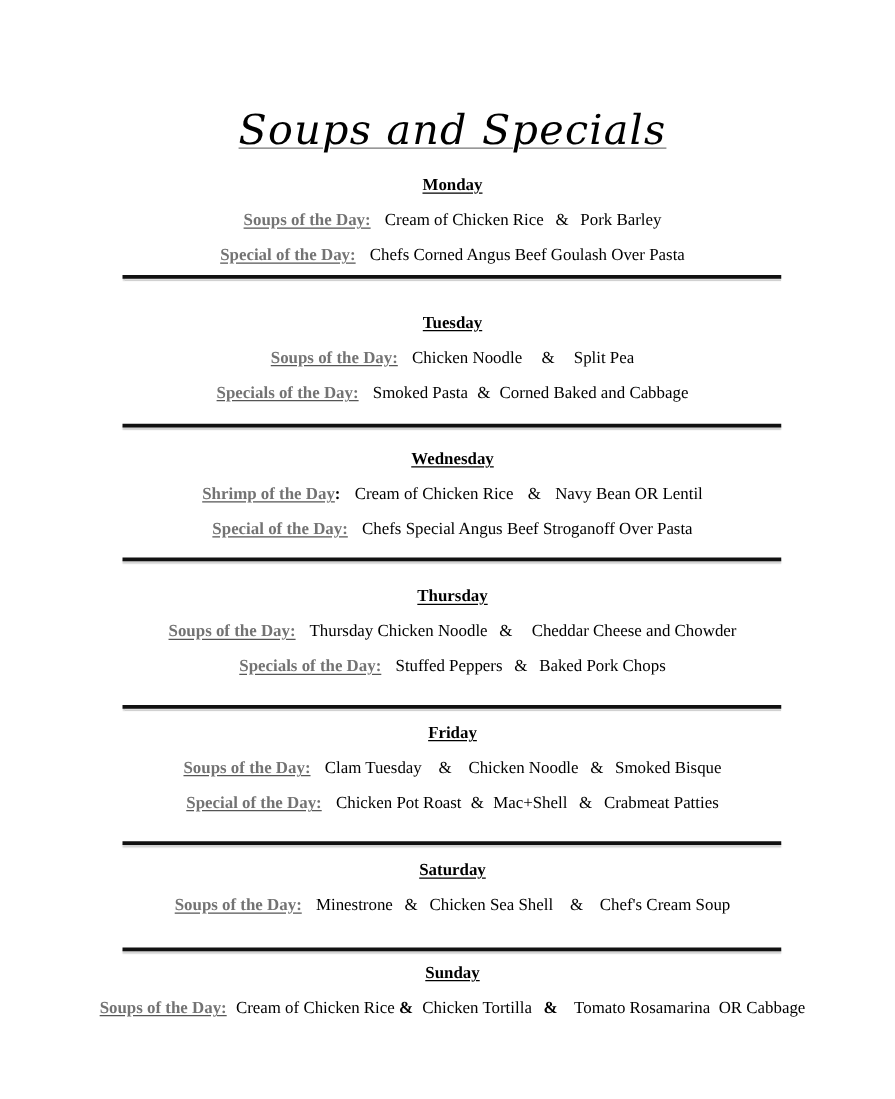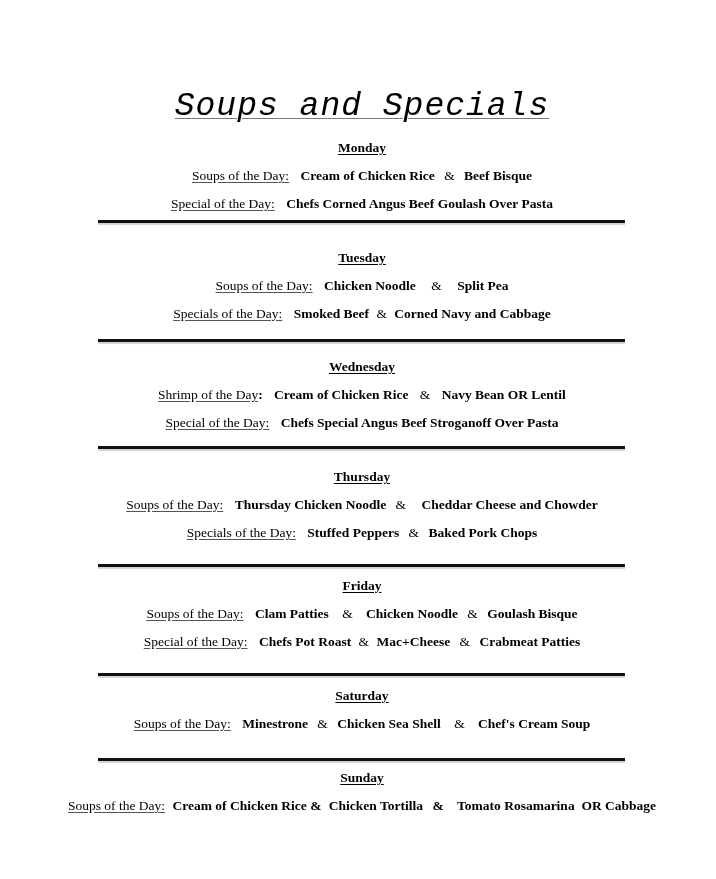--- a/index.html
+++ b/index.html
@@ -25,21 +25,20 @@
       font-style: italic;
       font-size: 33px;
       letter-spacing: 1px;
       line-height: 40px;
     }
     .title span {
       text-decoration: underline;
       text-decoration-thickness: 1px;
       text-underline-offset: 3px;
       text-decoration-color: #777;
-      font-family: Liberation Mono, monospace;
     }
     .day-block {
       position: absolute;
       left: 0;
       width: 724px;
       text-align: center;
     }
     .day-name {
       font-family: "Liberation Serif", "DejaVu Serif", serif;
       font-weight: bold;
@@ -51,32 +50,32 @@
     }
     .line {
       font-family: "Liberation Serif", "DejaVu Serif", serif;
       font-size: 13.5px;
       line-height: 18px;
       height: 18px;
       white-space: nowrap;
       margin-top: 10px;
     }
     .lbl {
-      font-weight: normal;
+      font-weight: bold;
       text-decoration: underline;
       text-decoration-color: #555;
       text-underline-offset: 2px;
-      color: #000000;
+      color: #737373;
     }
     .colon-bold {
       font-weight: bold;
       text-decoration: none;
     }
     .item {
-      font-weight: bold;
+      font-weight: normal;
     }
     .amp {
       font-weight: normal;
       margin: 0 6px;
     }
     .amp.bold {
       font-weight: bold;
     }
     .gap { display: inline-block; width: 8px; }
     .rule {
@@ -92,42 +91,42 @@
 <body>
 
 <div class="title"><span>Soups and Specials</span></div>
 
 <div class="day-block" style="top:139px;">
   <div class="day-name">Monday</div>
   <div class="line">
     <span class="lbl">Soups of the Day:</span><span class="gap"></span>
     <span class="item">Cream of Chicken Rice</span>
     <span class="amp">&amp;</span>
-    <span class="item">Beef Bisque</span>
+    <span class="item">Pork Barley</span>
   </div>
   <div class="line">
     <span class="lbl">Special of the Day:</span><span class="gap"></span>
     <span class="item">Chefs Corned Angus Beef Goulash Over Pasta</span>
   </div>
 </div>
 <div class="rule" style="top:220px;"></div>
 
 <div class="day-block" style="top:249px;">
   <div class="day-name">Tuesday</div>
   <div class="line">
     <span class="lbl">Soups of the Day:</span><span class="gap"></span>
     <span class="item">Chicken Noodle</span>
     <span class="amp" style="margin:0 12px;">&amp;</span>
     <span class="item">Split Pea</span>
   </div>
   <div class="line">
     <span class="lbl">Specials of the Day:</span><span class="gap"></span>
-    <span class="item">Smoked Beef</span>
+    <span class="item">Smoked Pasta</span>
     <span class="amp" style="margin:0 4px;">&amp;</span>
-    <span class="item">Corned Navy and Cabbage</span>
+    <span class="item">Corned Baked and Cabbage</span>
   </div>
 </div>
 <div class="rule" style="top:339px;"></div>
 
 <div class="day-block" style="top:358px;">
   <div class="day-name">Wednesday</div>
   <div class="line">
     <span class="lbl">Shrimp of the Day</span><span class="colon-bold">:</span><span class="gap"></span>
     <span class="item">Cream of Chicken Rice</span>
     <span class="amp" style="margin:0 8px;">&amp;</span>
@@ -154,31 +153,31 @@
     <span class="amp">&amp;</span>
     <span class="item">Baked Pork Chops</span>
   </div>
 </div>
 <div class="rule" style="top:564px;"></div>
 
 <div class="day-block" style="top:577px;">
   <div class="day-name">Friday</div>
   <div class="line">
     <span class="lbl">Soups of the Day:</span><span class="gap"></span>
-    <span class="item">Clam Patties</span>
+    <span class="item">Clam Tuesday</span>
     <span class="amp" style="margin:0 10px;">&amp;</span>
     <span class="item">Chicken Noodle</span>
     <span class="amp">&amp;</span>
-    <span class="item">Goulash Bisque</span>
+    <span class="item">Smoked Bisque</span>
   </div>
   <div class="line">
     <span class="lbl">Special of the Day:</span><span class="gap"></span>
-    <span class="item">Chefs Pot Roast</span>
+    <span class="item">Chicken Pot Roast</span>
     <span class="amp" style="margin:0 4px;">&amp;</span>
-    <span class="item">Mac+Cheese</span>
+    <span class="item">Mac+Shell</span>
     <span class="amp">&amp;</span>
     <span class="item">Crabmeat Patties</span>
   </div>
 </div>
 <div class="rule" style="top:673px;"></div>
 
 <div class="day-block" style="top:687px;">
   <div class="day-name">Saturday</div>
   <div class="line">
     <span class="lbl">Soups of the Day:</span><span class="gap"></span>

